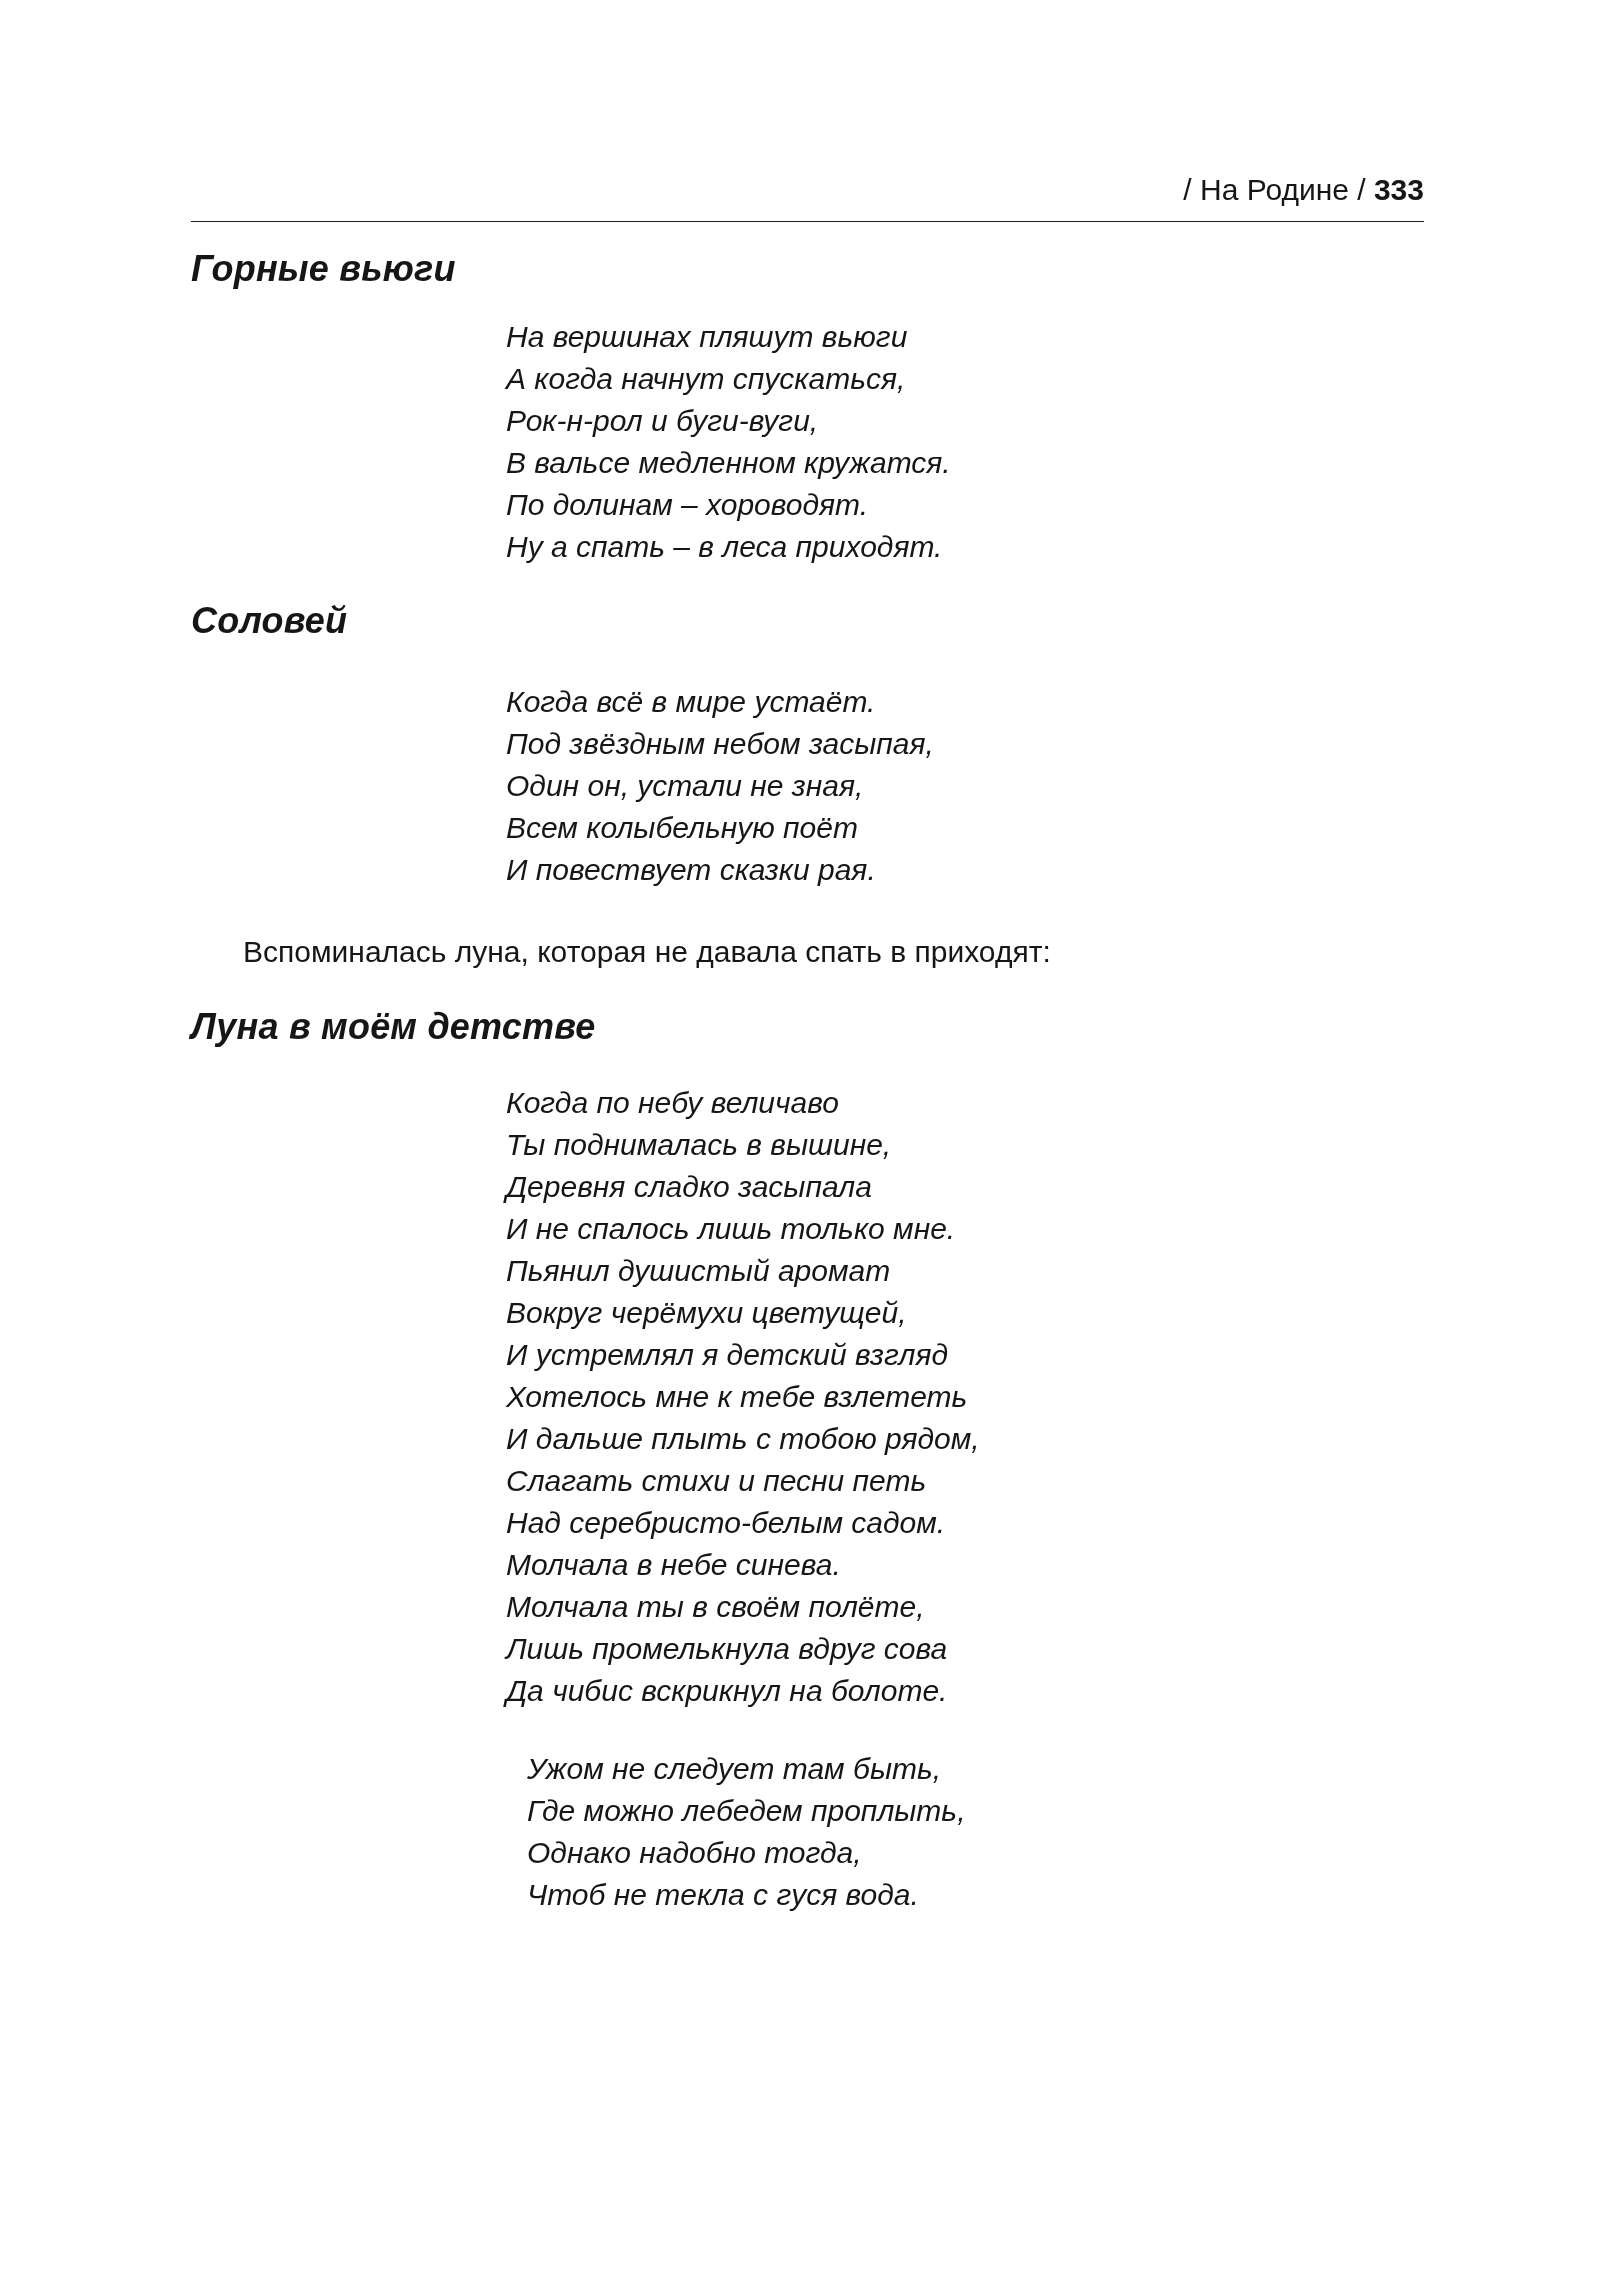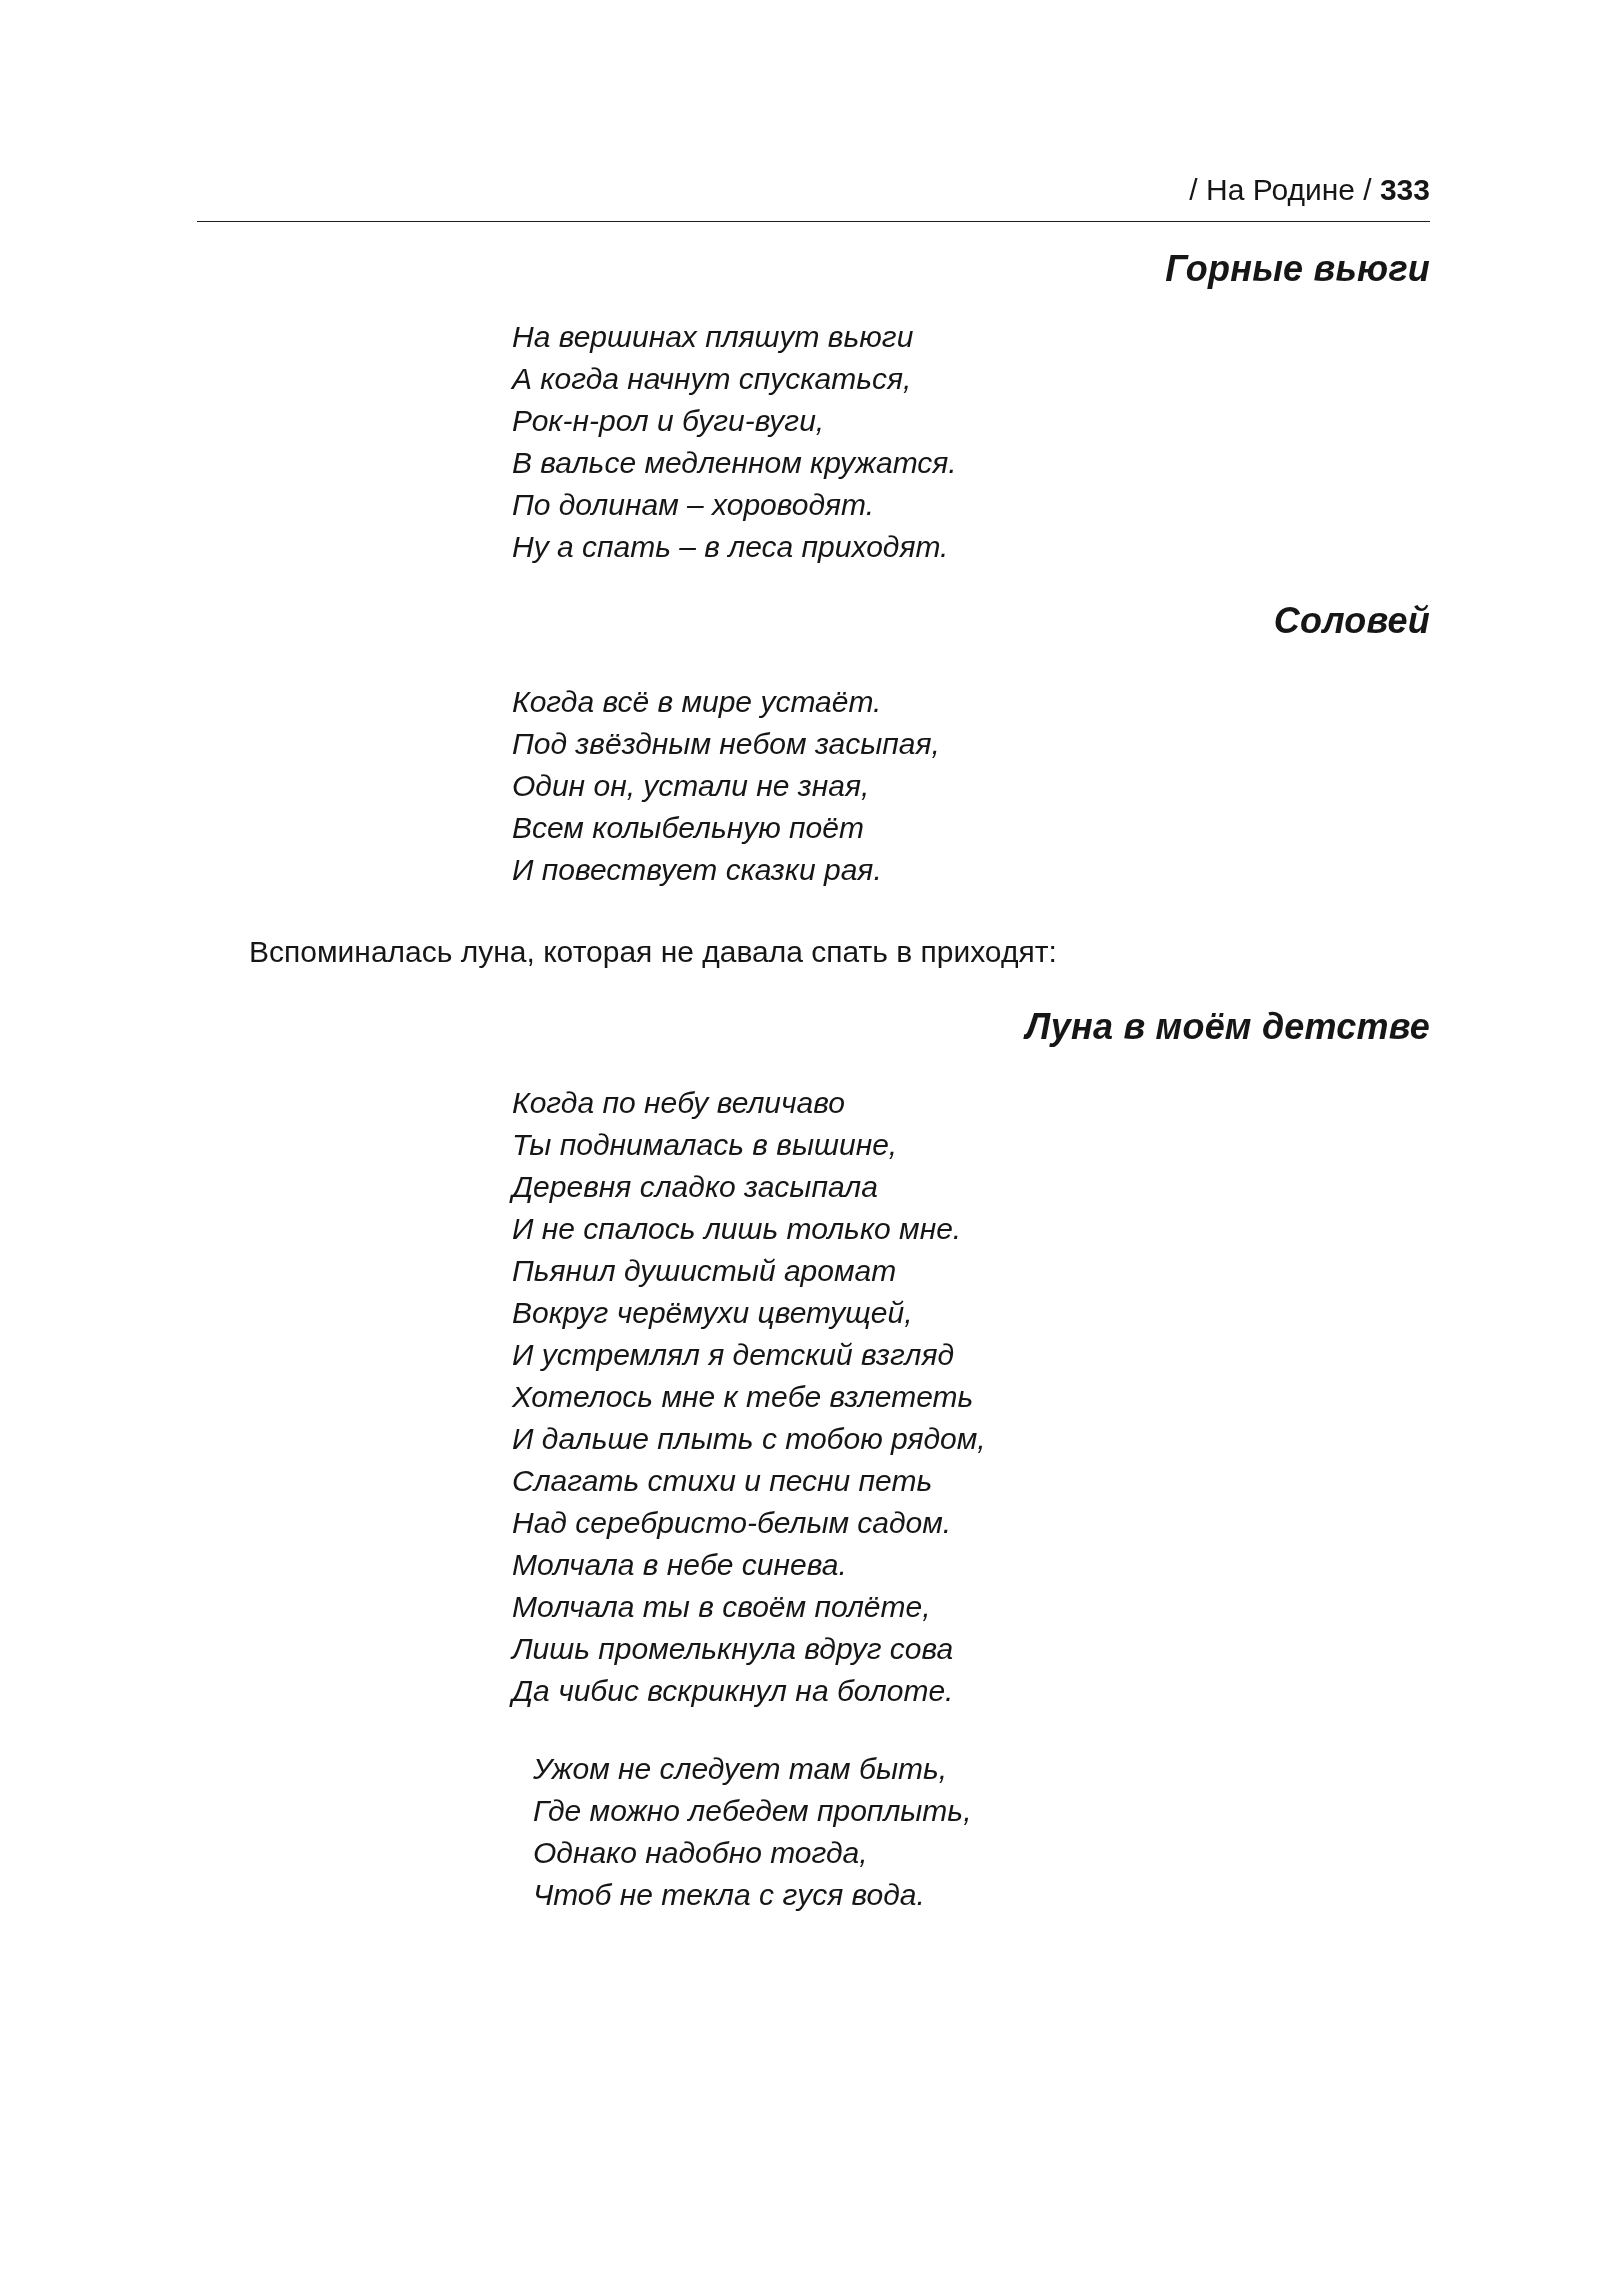--- a/index.html
+++ b/index.html
@@ -10,21 +10,21 @@
   body {
     width: 1624px;
     height: 2293px;
     position: relative;
     font-family: "Liberation Sans", sans-serif;
     color: #161616;
     -webkit-font-smoothing: antialiased;
   }
   .page {
     position: absolute;
-    left: 197px;
+    left: 191px;
     top: 0;
     width: 1233px;
   }
   
   .running-head {
     padding-top: 172px;
     text-align: right;
     font-size: 30px;
     line-height: 36px;
     font-style: normal;
@@ -38,21 +38,21 @@
     border-bottom: 1.8px solid #1c1c1c;
     height: 0;
     width: 100%;
   }
   
   .poem-title {
     font-style: italic;
     font-weight: 700;
     font-size: 36px;
     line-height: 43px;
-    text-align: right;
+    text-align: left;
     letter-spacing: 0.2px;
   }
   .t1 { margin-top: 25px; }
   .t2 { margin-top: 31px; }
   .t3 { margin-top: 32px; }
   
   .poem {
     font-style: italic;
     font-weight: 400;
     font-size: 30px;

